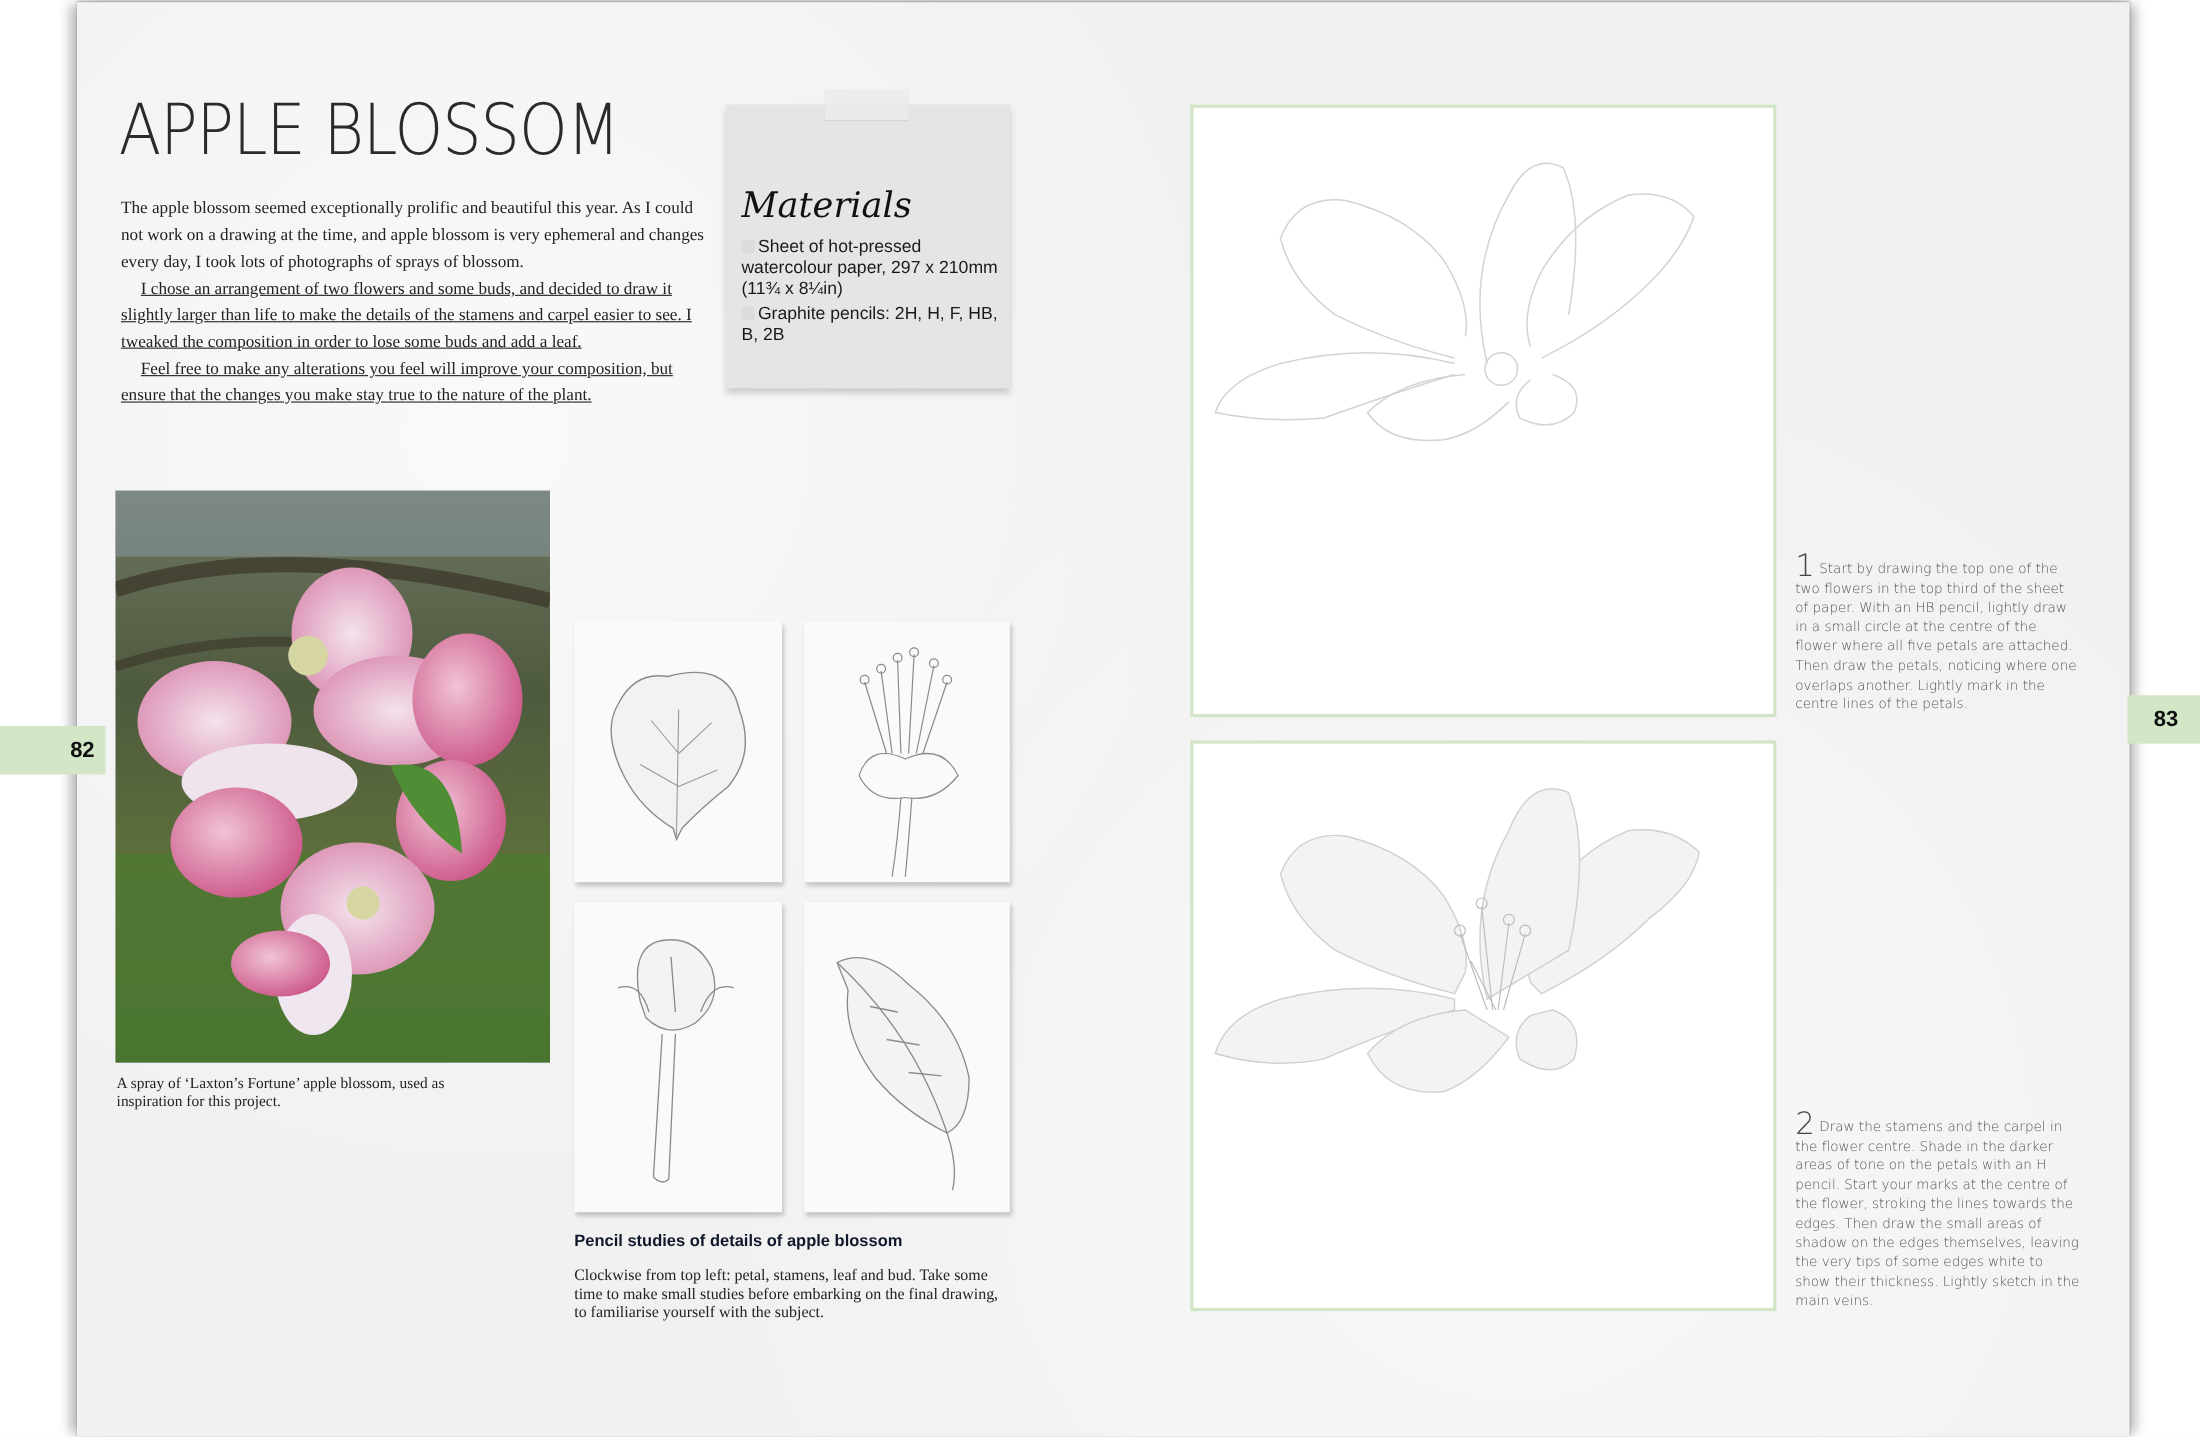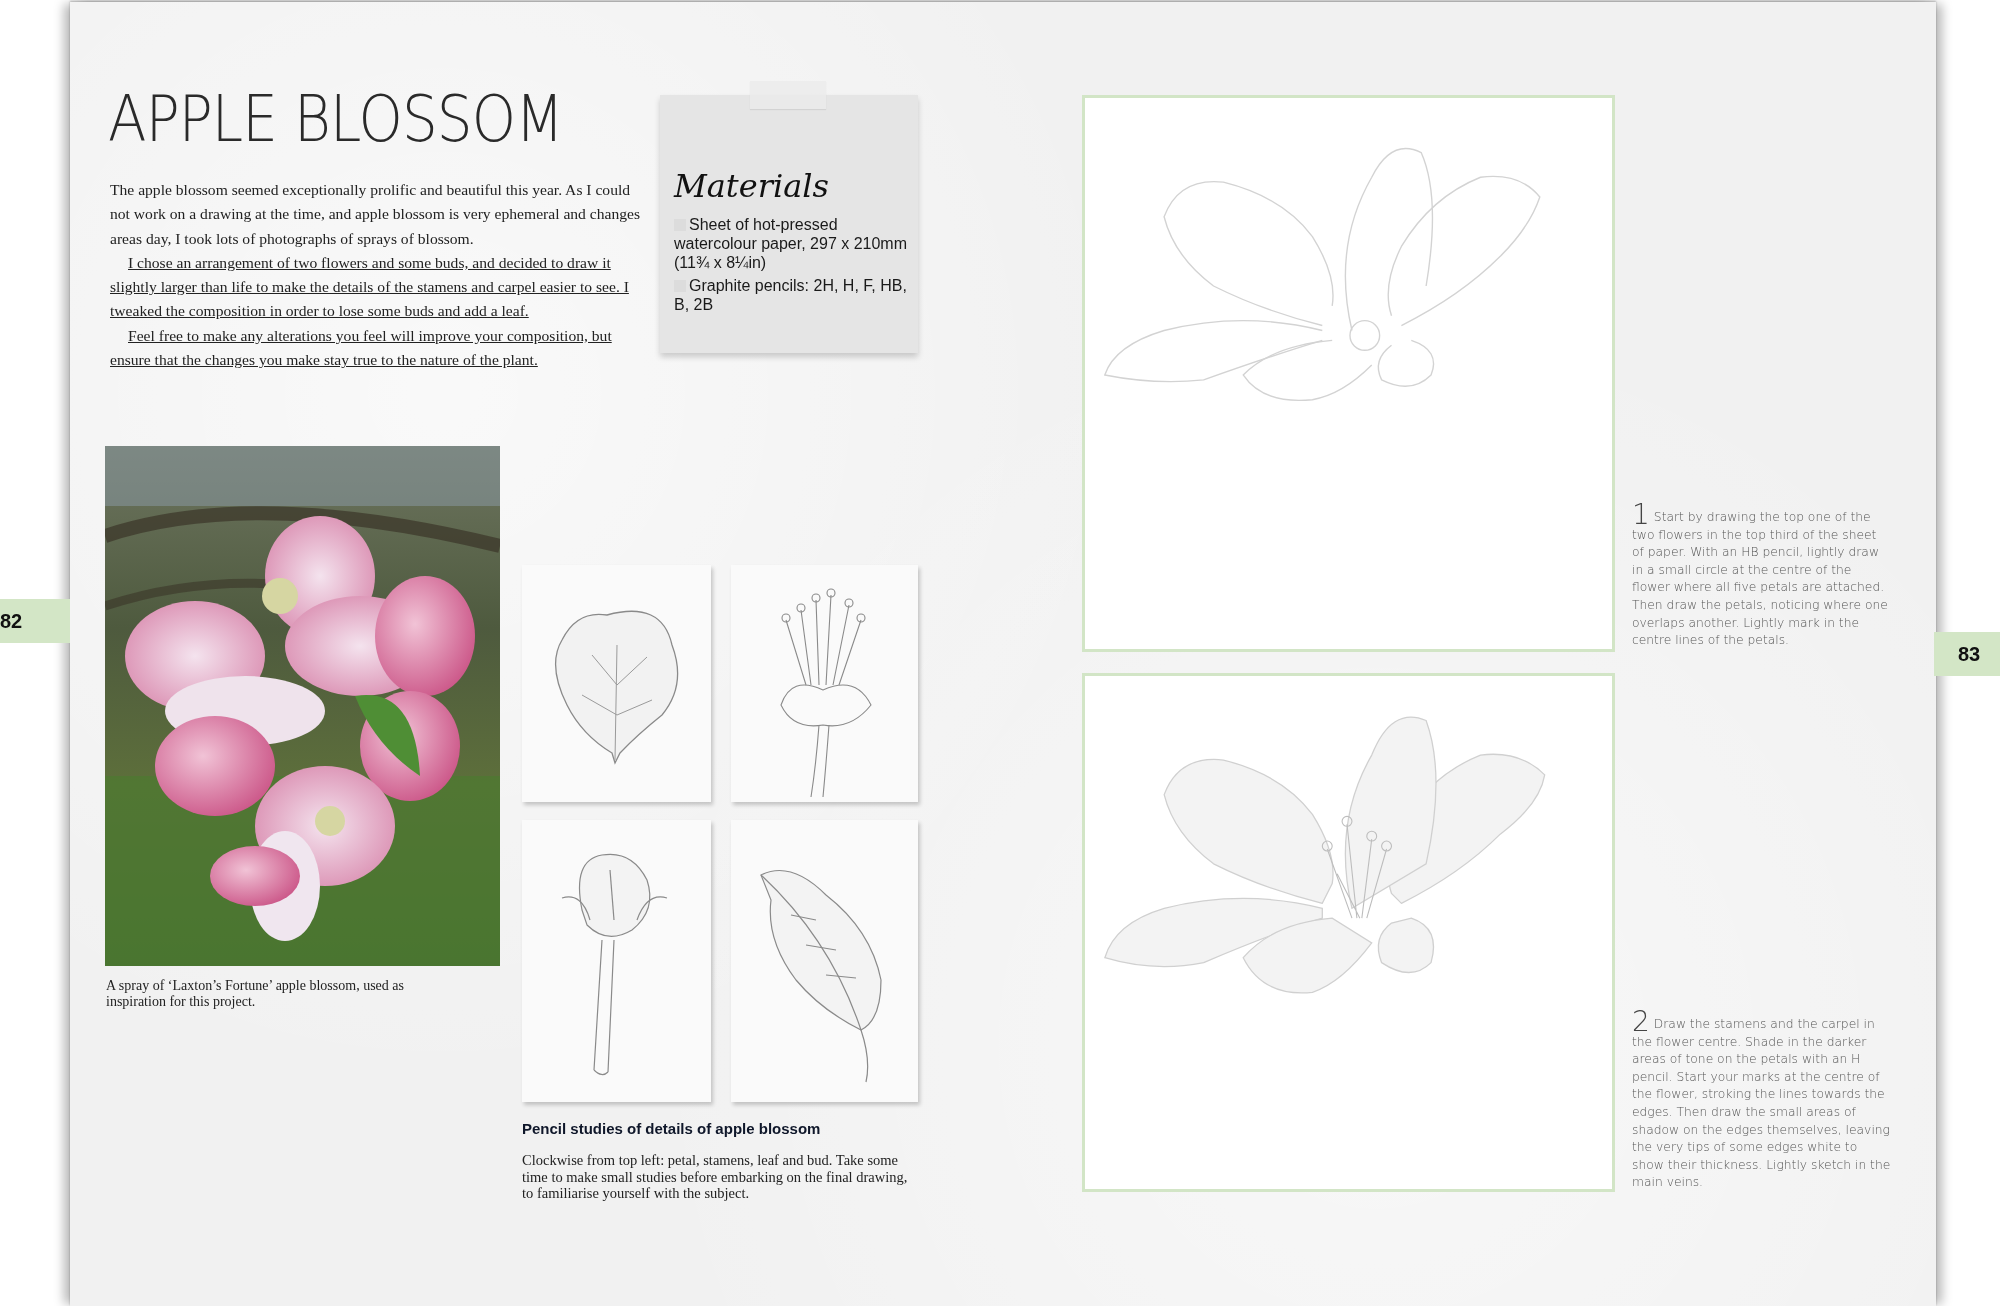--- a/index.html
+++ b/index.html
@@ -18,21 +18,21 @@
     background:
       radial-gradient(circle at 20% 30%, rgba(255,255,255,0.6) 0, transparent 40%),
       radial-gradient(circle at 70% 80%, rgba(255,255,255,0.5) 0, transparent 45%);
     pointer-events:none;
   }
   .tab-band {
     position:absolute; height:44px; background:#d3e6c6;
     display:flex; align-items:center;
     font-family:"Liberation Sans", sans-serif; font-weight:bold; font-size:20px; color:#111;
   }
-  .tab-left { left:0; top:599px; width:70px; padding-right:10px; box-sizing:border-box; }
+  .tab-left { left:0; top:660px; width:96px; justify-content:flex-end; padding-right:10px; box-sizing:border-box; }
   .tab-right { left:1934px; top:632px; width:66px; justify-content:flex-start; padding-left:24px; box-sizing:border-box; }
 
   .title {
     position:absolute; left:108px; top:82px;
     font-family:"DejaVu Sans", sans-serif; font-weight:200;
     font-size:64px; letter-spacing:-1px; color:#2a2a2a;
     transform:scaleX(0.88); transform-origin:left top;
   }
   .intro {
     position:absolute; left:110px; top:178px; width:540px;
@@ -89,21 +89,21 @@
 <div class="tab-band tab-left">
   <span>82</span>
 </div>
 <div class="tab-band tab-right">
   <span>83</span>
 </div>
 
 <div class="title">APPLE BLOSSOM</div>
 
 <div class="intro">
-  <p>The apple blossom seemed exceptionally prolific and beautiful this year. As I could not work on a drawing at the time, and apple blossom is very ephemeral and changes areas day, I took lots of photographs of sprays of blossom.</p>
+  <p>The apple blossom seemed exceptionally prolific and beautiful this year. As I could not work on a drawing at the time, and apple blossom is very ephemeral and changes every day, I took lots of photographs of sprays of blossom.</p>
   <p>I chose an arrangement of two flowers and some buds, and decided to draw it slightly larger than life to make the details of the stamens and carpel easier to see. I tweaked the composition in order to lose some buds and add a leaf.</p>
   <p>Feel free to make any alterations you feel will improve your composition, but ensure that the changes you make stay true to the nature of the plant.</p>
 </div>
 
 <div class="card">
   <div class="tape"></div>
   <div class="card-title">Materials</div>
   <ul class="card-list">
     <li><span class="bullet"></span><span>Sheet of hot-pressed watercolour paper, 297 x 210mm (11¾ x 8¼in)</span></li>
     <li><span class="bullet"></span><span>Graphite pencils: 2H, H, F, HB, B, 2B</span></li>

